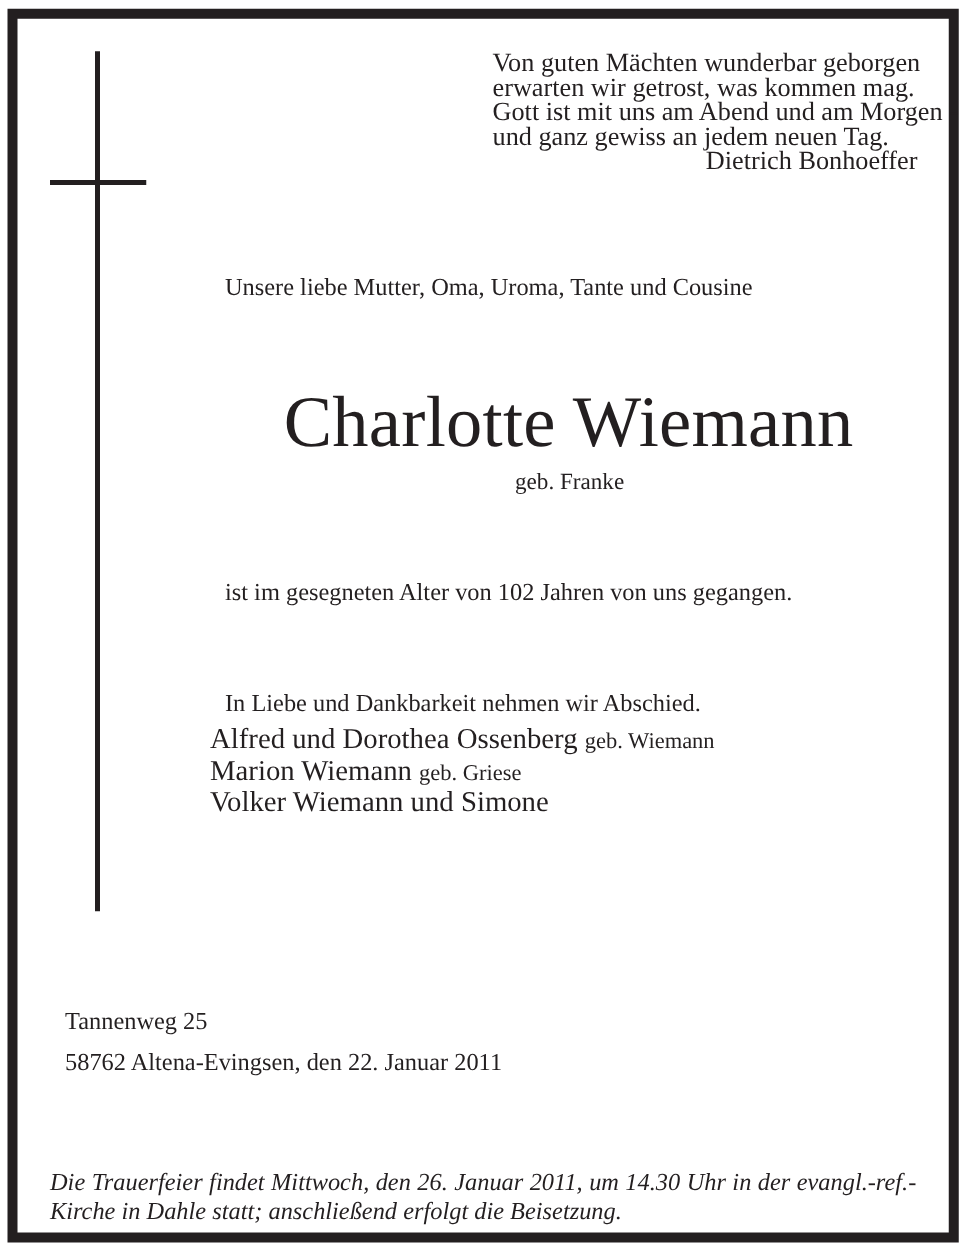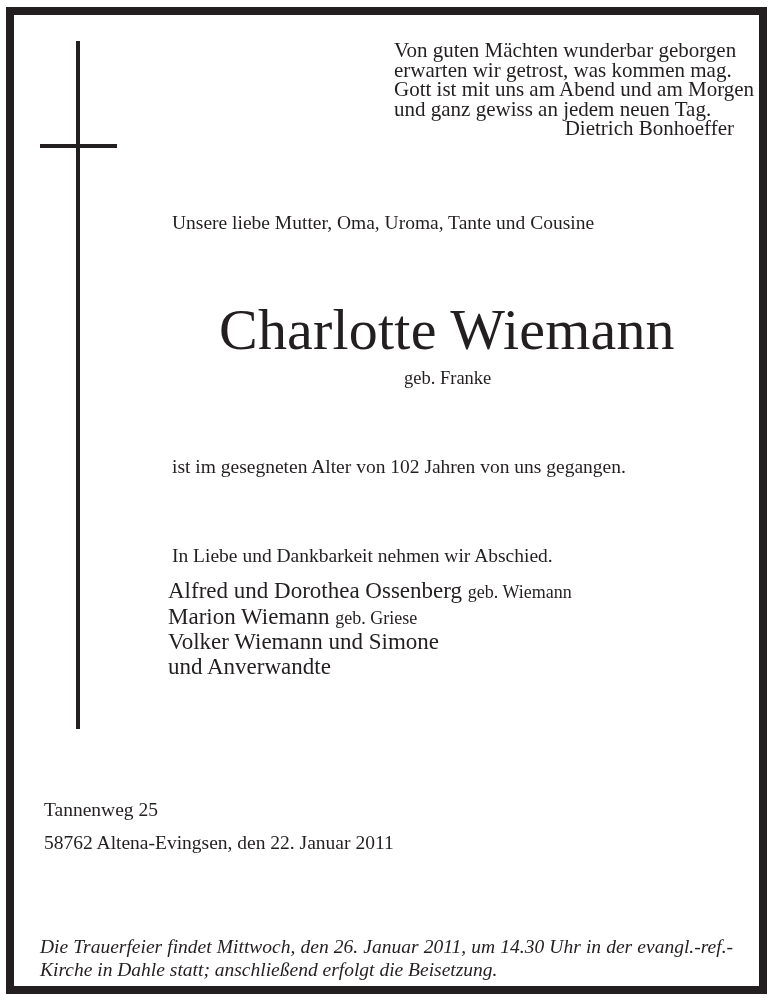--- a/index.html
+++ b/index.html
@@ -36,21 +36,21 @@
       position: absolute;
       left: 40px;
       top: 144px;
       width: 77px;
       height: 4px;
       background: #231f20;
     }
     .t {
       position: absolute;
       white-space: nowrap;
-      margin: 4px;
+      margin: 12px;
     }
     .quote {
       position: absolute;
       left: 394px;
       top: 41px;
       width: 340px;
       font-size: 21px;
       line-height: 19.5px;
     }
     .quote .line { display: block; white-space: nowrap; }
@@ -117,21 +117,18 @@
     <span>Alfred und Dorothea Ossenberg</span>
     <span class="small">geb. Wiemann</span>
   </span>
   <span class="row">
     <span>Marion Wiemann</span>
     <span class="small">geb. Griese</span>
   </span>
   <span class="row">
     <span>Volker Wiemann und Simone</span>
   </span>
-  <span class="row">
-    <span>und Anverwandte</span>
-  </span>
 </div>
 
 <p class="t addr1">Tannenweg 25</p>
 <p class="t addr2">58762 Altena-Evingsen, den 22. Januar 2011</p>
 
 <p class="service">Die Trauerfeier findet Mittwoch, den 26. Januar 2011, um 14.30 Uhr in der evangl.-ref.-Kirche in Dahle statt; anschließend erfolgt die Beisetzung.</p>
 
 </body></html>

